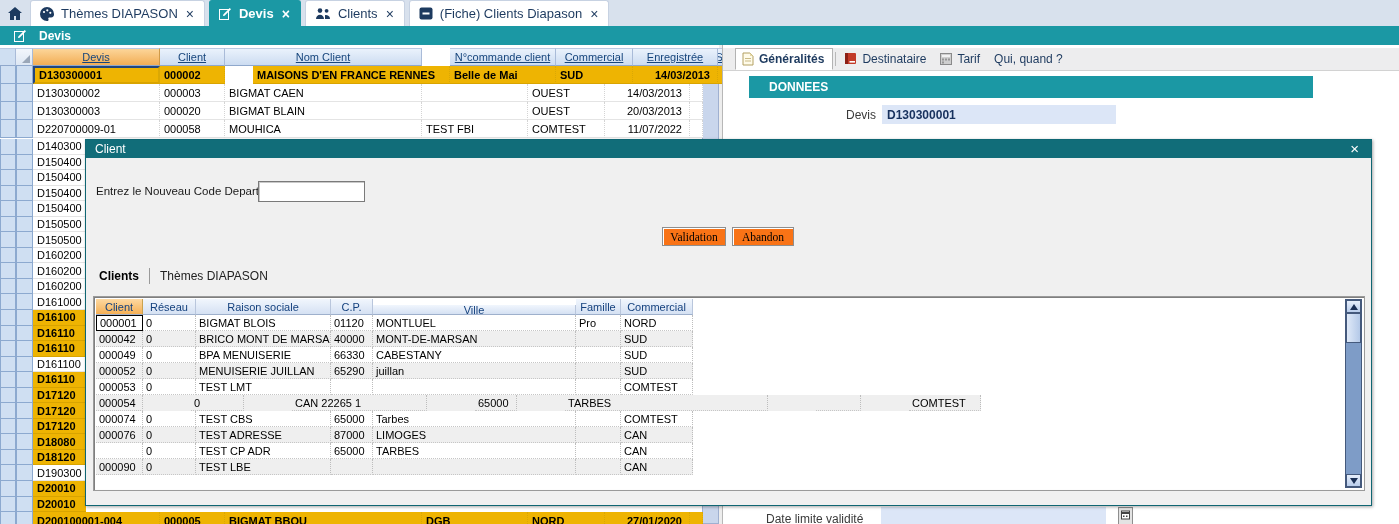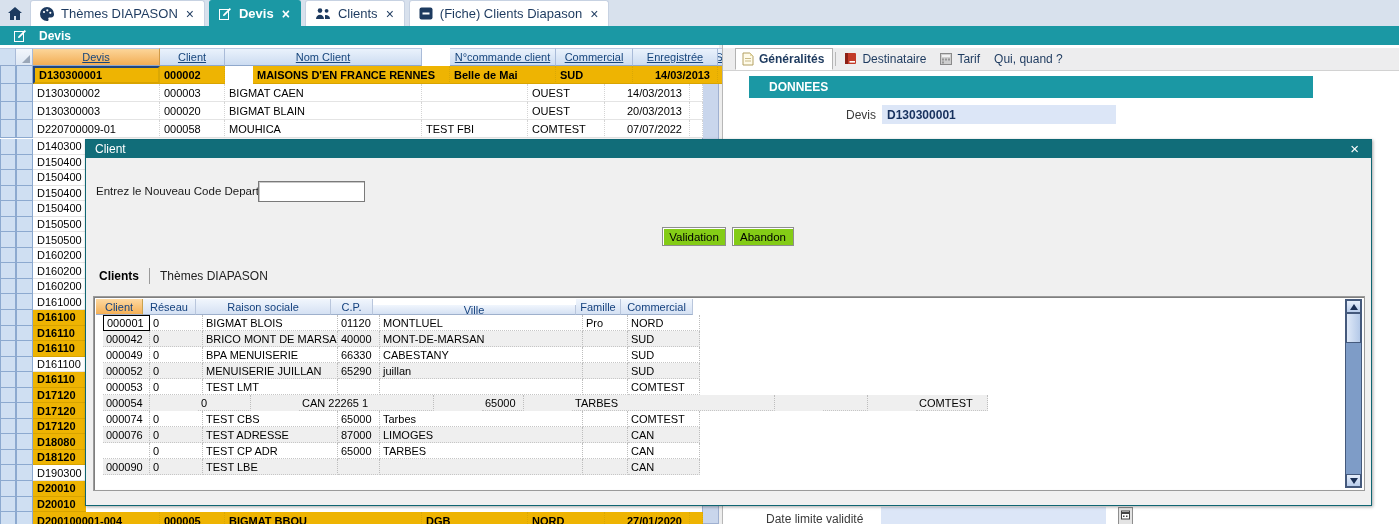--- a/index.html
+++ b/index.html
@@ -80,35 +80,35 @@
 
   
   .dialog { position:absolute; left:85px; top:139px; width:1287px; height:367px;
     background:#f0f0f0; border:1px solid #0f6673; box-shadow:1px 1px 3px rgba(0,0,0,.35); z-index:10; }
   .dlg-title { position:absolute; left:0; top:0; width:100%; height:18px; background:#116d79;
     color:#fff; font-size:12px; display:flex; align-items:center; padding-left:9px; }
   .dlg-close { position:absolute; right:12px; top:0px; color:#fff; font-size:15px; line-height:18px; }
   .dlg-prompt { position:absolute; left:10px; top:45px; font-size:11.5px; color:#1a1a1a; }
   .dlg-input { position:absolute; left:172px; top:41px; width:107px; height:21px; background:#fff;
     border:1px solid #7a7a7a; box-shadow:inset 1px 1px 0 #c9c9c9; }
-  .dlg-btn { position:absolute; top:87px; height:19px; background:#84cc16; border:1px solid #8e8e8e;
+  .dlg-btn { position:absolute; top:87px; height:19px; background:#f97316; border:1px solid #8e8e8e;
     box-shadow:inset 1px 1px 0 #ffffff; font-size:11.5px; color:#000; display:flex;
-    align-items:center; justify-content:center; font-family:Liberation Sans, sans-serif; }
+    align-items:center; justify-content:center; font-family:Liberation Serif, serif; }
   .dlg-tabs { position:absolute; left:13px; top:128px; display:flex; align-items:center; gap:10px;
     font-size:12px; color:#222; }
   .dlg-tab-active { font-weight:bold; color:#000; }
   .dlg-vsep { width:1px; height:16px; background:#9a9a9a; }
   .dlg-panel { position:absolute; left:7px; top:156px; width:1272px; height:195px; background:#fff;
     border:1px solid #9a9a9a; box-shadow:inset 1px 1px 0 #7f7f7f, inset -1px -1px 0 #fdfdfd; }
   .d-header { position:absolute; left:2px; top:2px; display:flex; height:16px; }
   .d-hcell { background:linear-gradient(#f1f6fd,#d5e1f3); border-right:1px solid #b9c6dc;
     border-bottom:1px solid #9eb0cc; color:#14417e; font-size:11px; display:flex; align-items:center;
     justify-content:center; overflow:hidden; white-space:nowrap; }
   .d-hcell.sorted { background:linear-gradient(#fdd9a2,#f5b056); border-right-color:#caa24e; }
-  .d-row { position:absolute; left:9px; display:flex; height:16px; background:#fff; }
+  .d-row { position:absolute; left:2px; display:flex; height:16px; background:#fff; }
   .d-row.alt { background:#efefef; }
   .d-cell { height:100%; font-size:11px; color:#000; display:flex; align-items:center; padding-left:3px;
     overflow:hidden; white-space:nowrap; border-right:1px dotted #bdbdbd; border-bottom:1px dotted #c6c6c6; }
   .d-cell.focus { border:1px solid #000; background:#fff; }
   .d-scroll { position:absolute; right:2px; top:2px; width:17px; height:189px; background:#7e9cc7;
     border:1px solid #44597c; }
   .d-scroll .sbtn { position:absolute; left:0; width:15px; height:13px;
     background:linear-gradient(#e6eefb,#b9cdeb); border:1px solid #44597c;
     display:flex; align-items:center; justify-content:center; }
   .d-scroll .thumb { position:absolute; left:0; top:13px; width:15px; height:30px;
@@ -236,21 +236,21 @@
         <div class="g-cell" style="width: 13px;"></div>
       </div>
       <div class="g-row" style="top: 75px;">
         <div class="sel-cell" style="width: 16px;"></div>
         <div class="sel-cell" style="width: 17px;"></div>
         <div class="g-cell" style="width: 127px;">D220700009-01</div>
         <div class="g-cell" style="width: 65px;">000058</div>
         <div class="g-cell" style="width: 197px;">MOUHICA</div>
         <div class="g-cell" style="width: 106px;">TEST FBI</div>
         <div class="g-cell" style="width: 77px;">COMTEST</div>
-        <div class="g-cell num" style="width: 85px;">07/07/2022</div>
+        <div class="g-cell num" style="width: 85px;">11/07/2022</div>
         <div class="g-cell" style="width: 13px;"></div>
       </div>
       <div class="stub-strip">
         <div class="stub-row">
           <div class="sel-cell" style="width: 16px;"></div>
           <div class="sel-cell" style="width: 17px;"></div>
           <div class="stub-devis">D140300</div>
         </div>
         <div class="stub-row">
           <div class="sel-cell" style="width: 16px;"></div>

